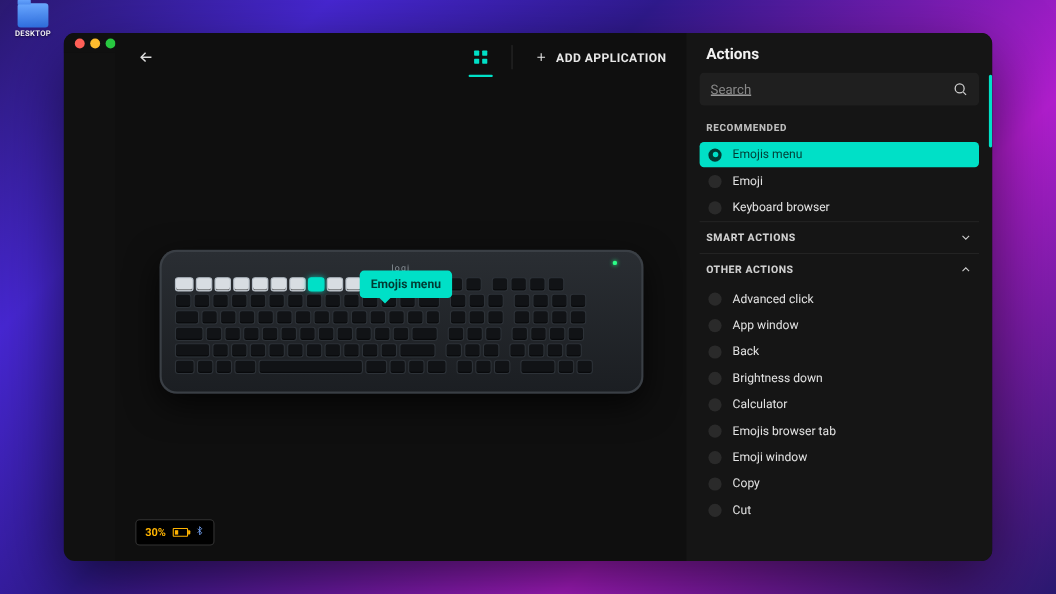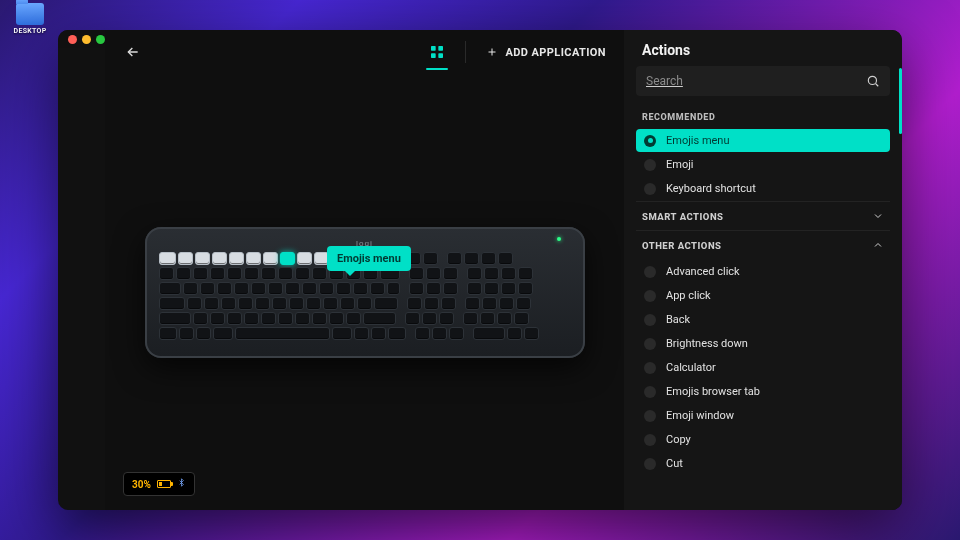--- a/index.html
+++ b/index.html
@@ -334,21 +334,21 @@
             <div class="opt selected">
               <span class="radio"></span>
     <span>Emojis menu</span>
             </div>
             <div class="opt">
               <span class="radio"></span>
     <span>Emoji</span>
             </div>
             <div class="opt">
               <span class="radio"></span>
-    <span>Keyboard shortcut</span>
+    <span>Keyboard browser</span>
             </div>
           </div>
 
         <div class="sect-header">
           <span>SMART ACTIONS</span>
           <svg class="chev" viewBox="0 0 24 24" fill="none" stroke="currentColor" stroke-width="2">
               <path d="M6 9l6 6 6-6"></path>
             </svg>
         </div>
 
@@ -358,21 +358,21 @@
               <path d="M18 15l-6-6-6 6"></path>
             </svg>
         </div>
         <div id="other-list">
             <div class="opt">
               <span class="radio"></span>
     <span>Advanced click</span>
             </div>
             <div class="opt">
               <span class="radio"></span>
-    <span>App click</span>
+    <span>App window</span>
             </div>
             <div class="opt">
               <span class="radio"></span>
     <span>Back</span>
             </div>
             <div class="opt">
               <span class="radio"></span>
     <span>Brightness down</span>
             </div>
             <div class="opt">

